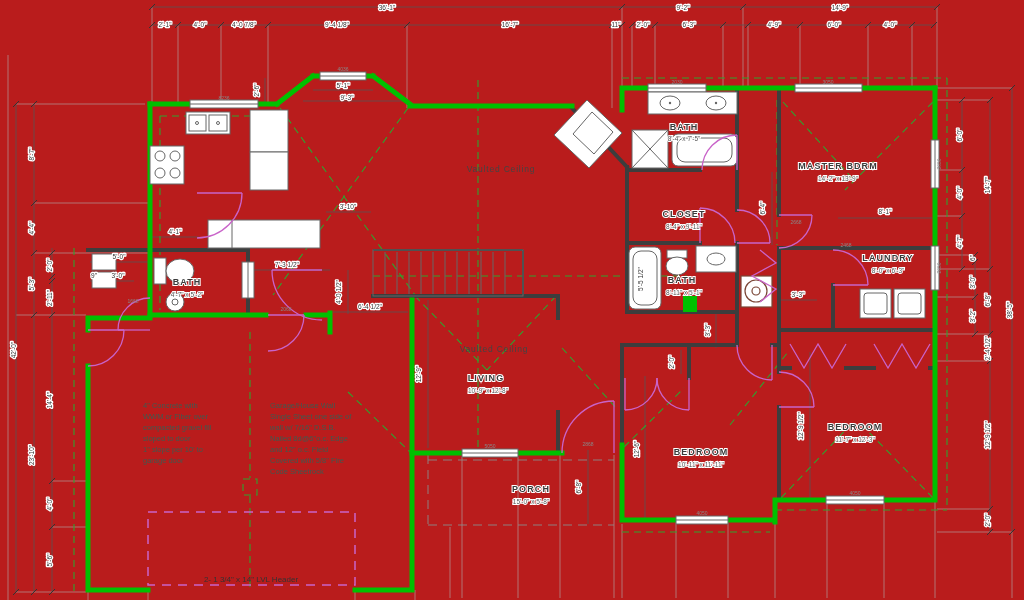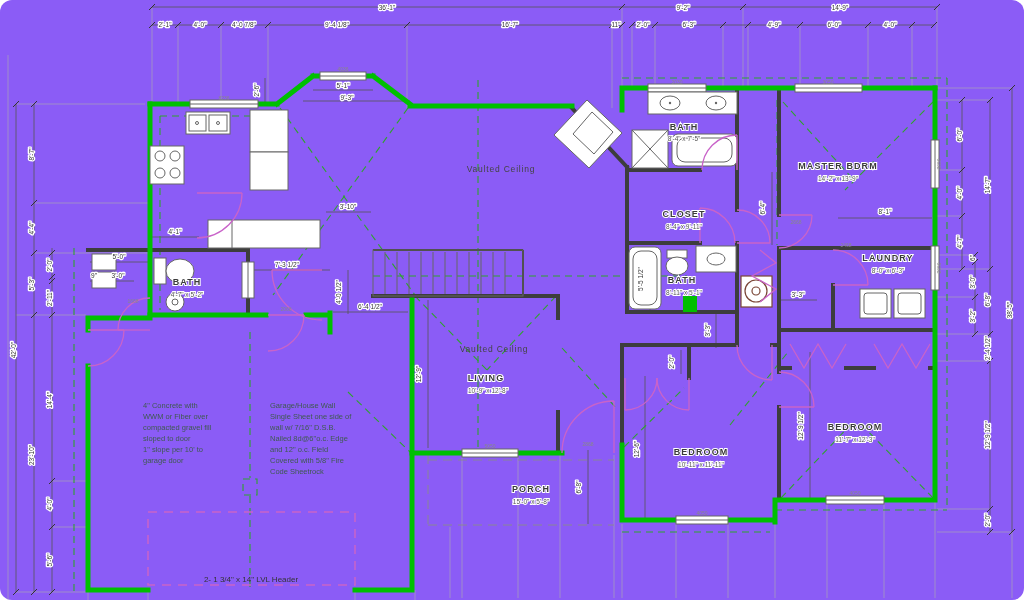--- a/index.html
+++ b/index.html
@@ -1,16 +1,16 @@
 <!DOCTYPE html>
 <html><head>
 <meta charset="utf-8">
 <style>
   html,body{margin:0;padding:0;background:#fff;}
-  .stage{width:1024px;height:600px;position:relative;background:#8b5cf6;overflow:hidden;border-radius:12px;}
+  .stage{width:1024px;height:600px;position:relative;background:#b91c1c;overflow:hidden;}
   svg{display:block;}
   text{font-family:"Liberation Sans", sans-serif;}
   .dim{font-size:6.5px;fill:#333;paint-order:stroke;stroke:#fff;stroke-width:2.5px;stroke-linejoin:round;text-anchor:middle;}
   .room{font-size:9px;font-weight:700;letter-spacing:1.1px;fill:#3a3a3a;paint-order:stroke;stroke:#fff;stroke-width:2px;text-anchor:middle;}
   .rsize{font-size:6.5px;fill:#555;paint-order:stroke;stroke:#fff;stroke-width:2px;text-anchor:middle;}
   .vc{font-size:8.5px;letter-spacing:.8px;fill:#444;text-anchor:middle;}
   .note{font-size:7.5px;fill:#3f5a50;text-anchor:start;}
   .micro{font-size:5px;fill:#888;text-anchor:middle;}
   .hnote{font-size:8px;fill:#333;text-anchor:middle;}
   .ext{stroke:#b0b0b0;stroke-width:.6;}

